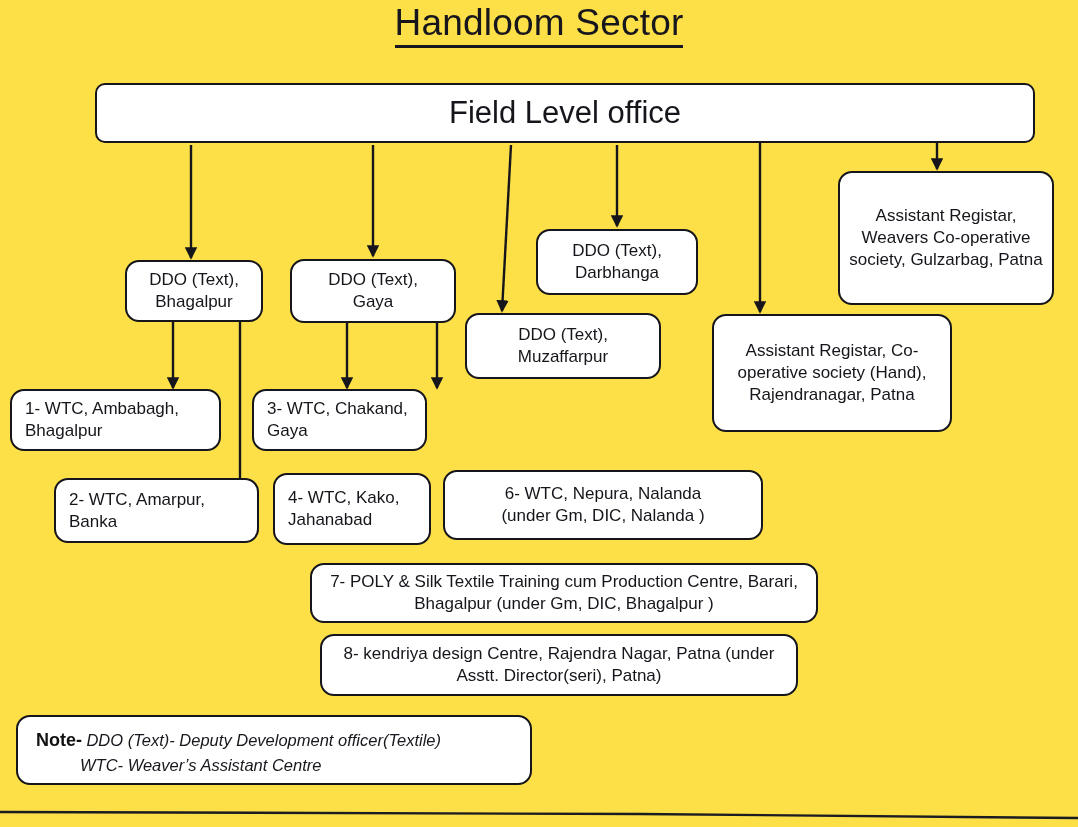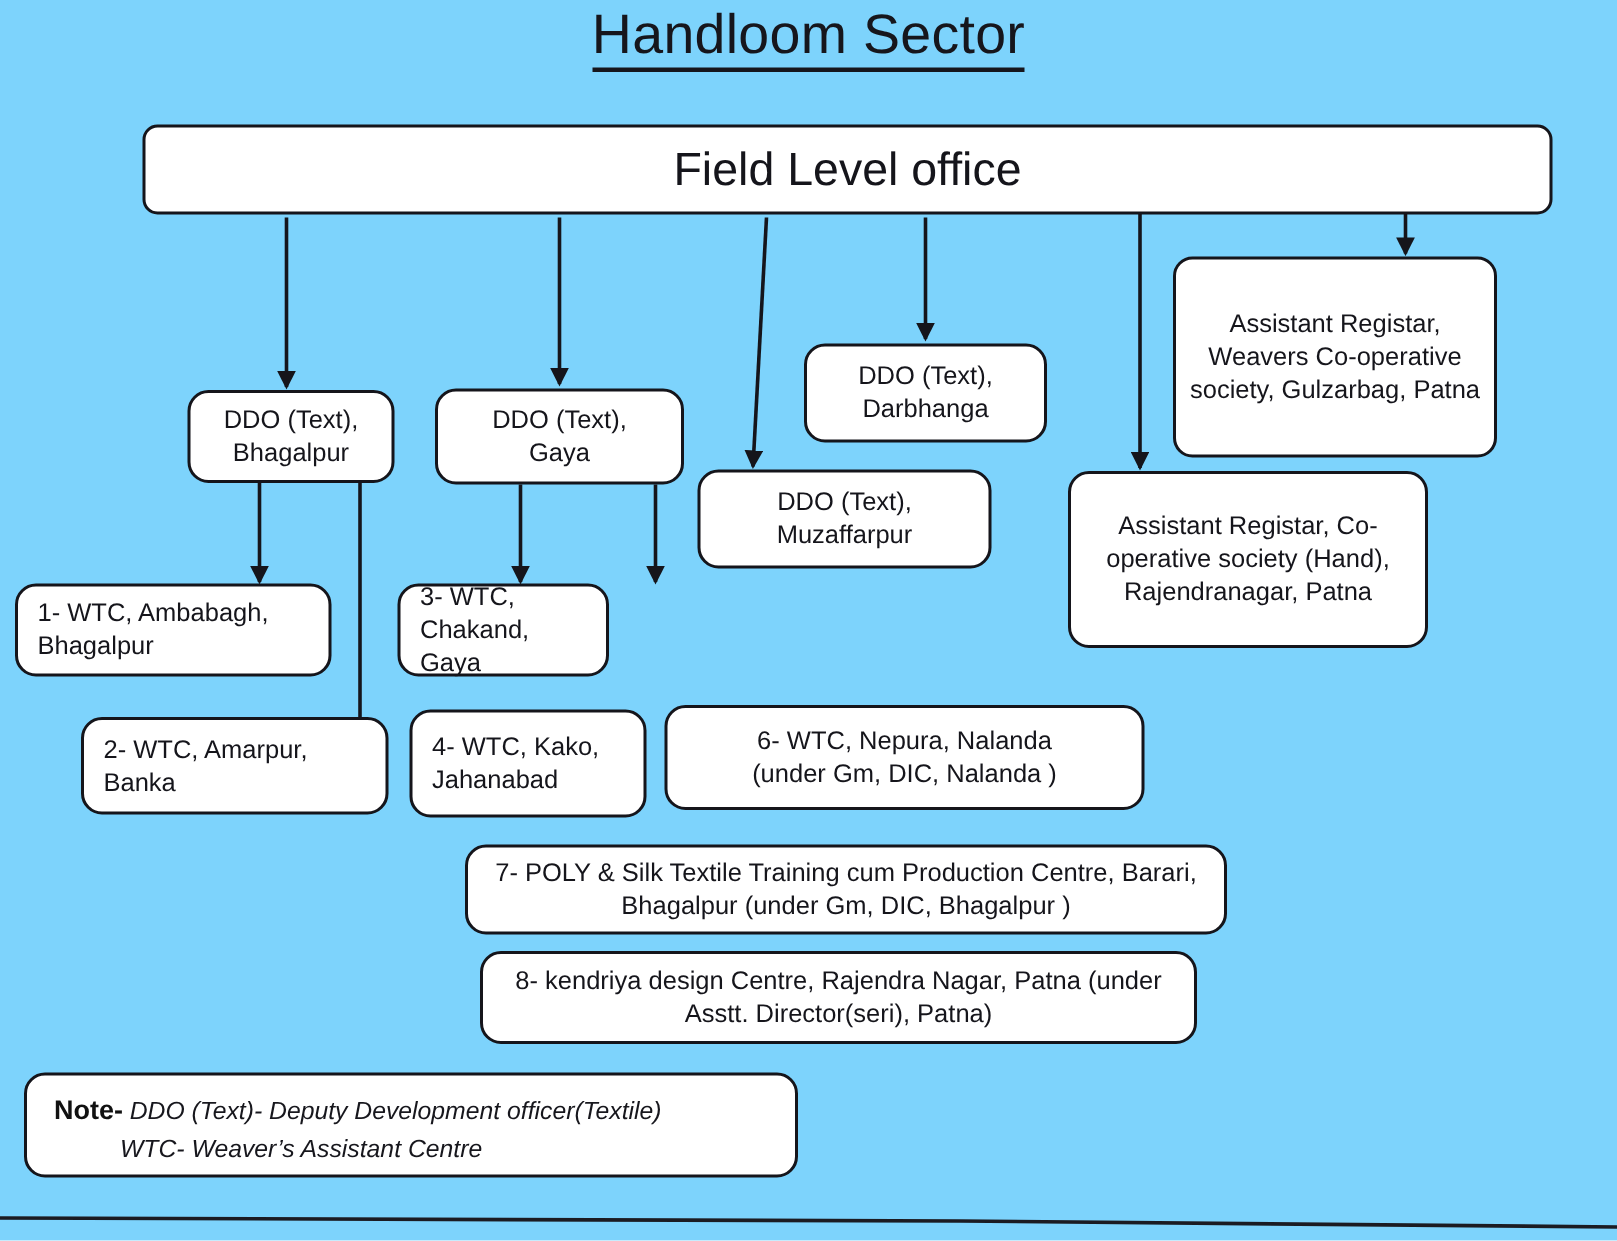--- a/index.html
+++ b/index.html
@@ -8,21 +8,21 @@
     background: #ffffff;
   }
   body {
     font-family: "Liberation Sans", sans-serif;
     color: #1a1a22;
   }
   #canvas {
     position: relative;
     width: 1078px;
     height: 827px;
-    background: #7dd3fc;
+    background: #fde047;
     overflow: hidden;
   }
 
   
   .title {
     position: absolute;
     left: 0;
     top: 0;
     width: 1078px;
     text-align: center;
@@ -166,37 +166,37 @@
   <div class="node" style="left:536px; top:229px; width:162px; height:66px;">
     <span>DDO (Text),
 Darbhanga</span>
   </div>
 
   <div class="node" style="left:465px; top:313px; width:196px; height:66px;">
     <span>DDO (Text),
 Muzaffarpur</span>
   </div>
 
-  <div class="node" style="left:782px; top:171px; width:216px; height:134px;border-radius:13px;">
+  <div class="node" style="left:838px; top:171px; width:216px; height:134px;">
     <span>Assistant Registar, Weavers Co-operative society, Gulzarbag, Patna</span>
   </div>
 
   <div class="node" style="left:712px; top:314px; width:240px; height:118px;">
     <span>Assistant Registar, Co-operative society (Hand), Rajendranagar, Patna</span>
   </div>
 
   <div class="node left-align" style="left:10px; top:389px; width:211px; height:62px;">
     <span>1-  WTC, Ambabagh, Bhagalpur</span>
   </div>
 
   <div class="node left-align" style="left:54px; top:478px; width:205px; height:65px;">
     <span>2- WTC, Amarpur, Banka</span>
   </div>
 
-  <div class="node left-align" style="left:265px; top:389px; width:141px; height:62px;">
+  <div class="node left-align" style="left:252px; top:389px; width:175px; height:62px;">
     <span>3- WTC, Chakand, Gaya</span>
   </div>
 
   <div class="node left-align" style="left:273px; top:473px; width:158px; height:72px;align-items:center;">
     <span>4- WTC, Kako, Jahanabad</span>
   </div>
 
 
   <div class="node" style="left:443px; top:470px; width:320px; height:70px;">
     <span>6- WTC, Nepura, Nalanda

